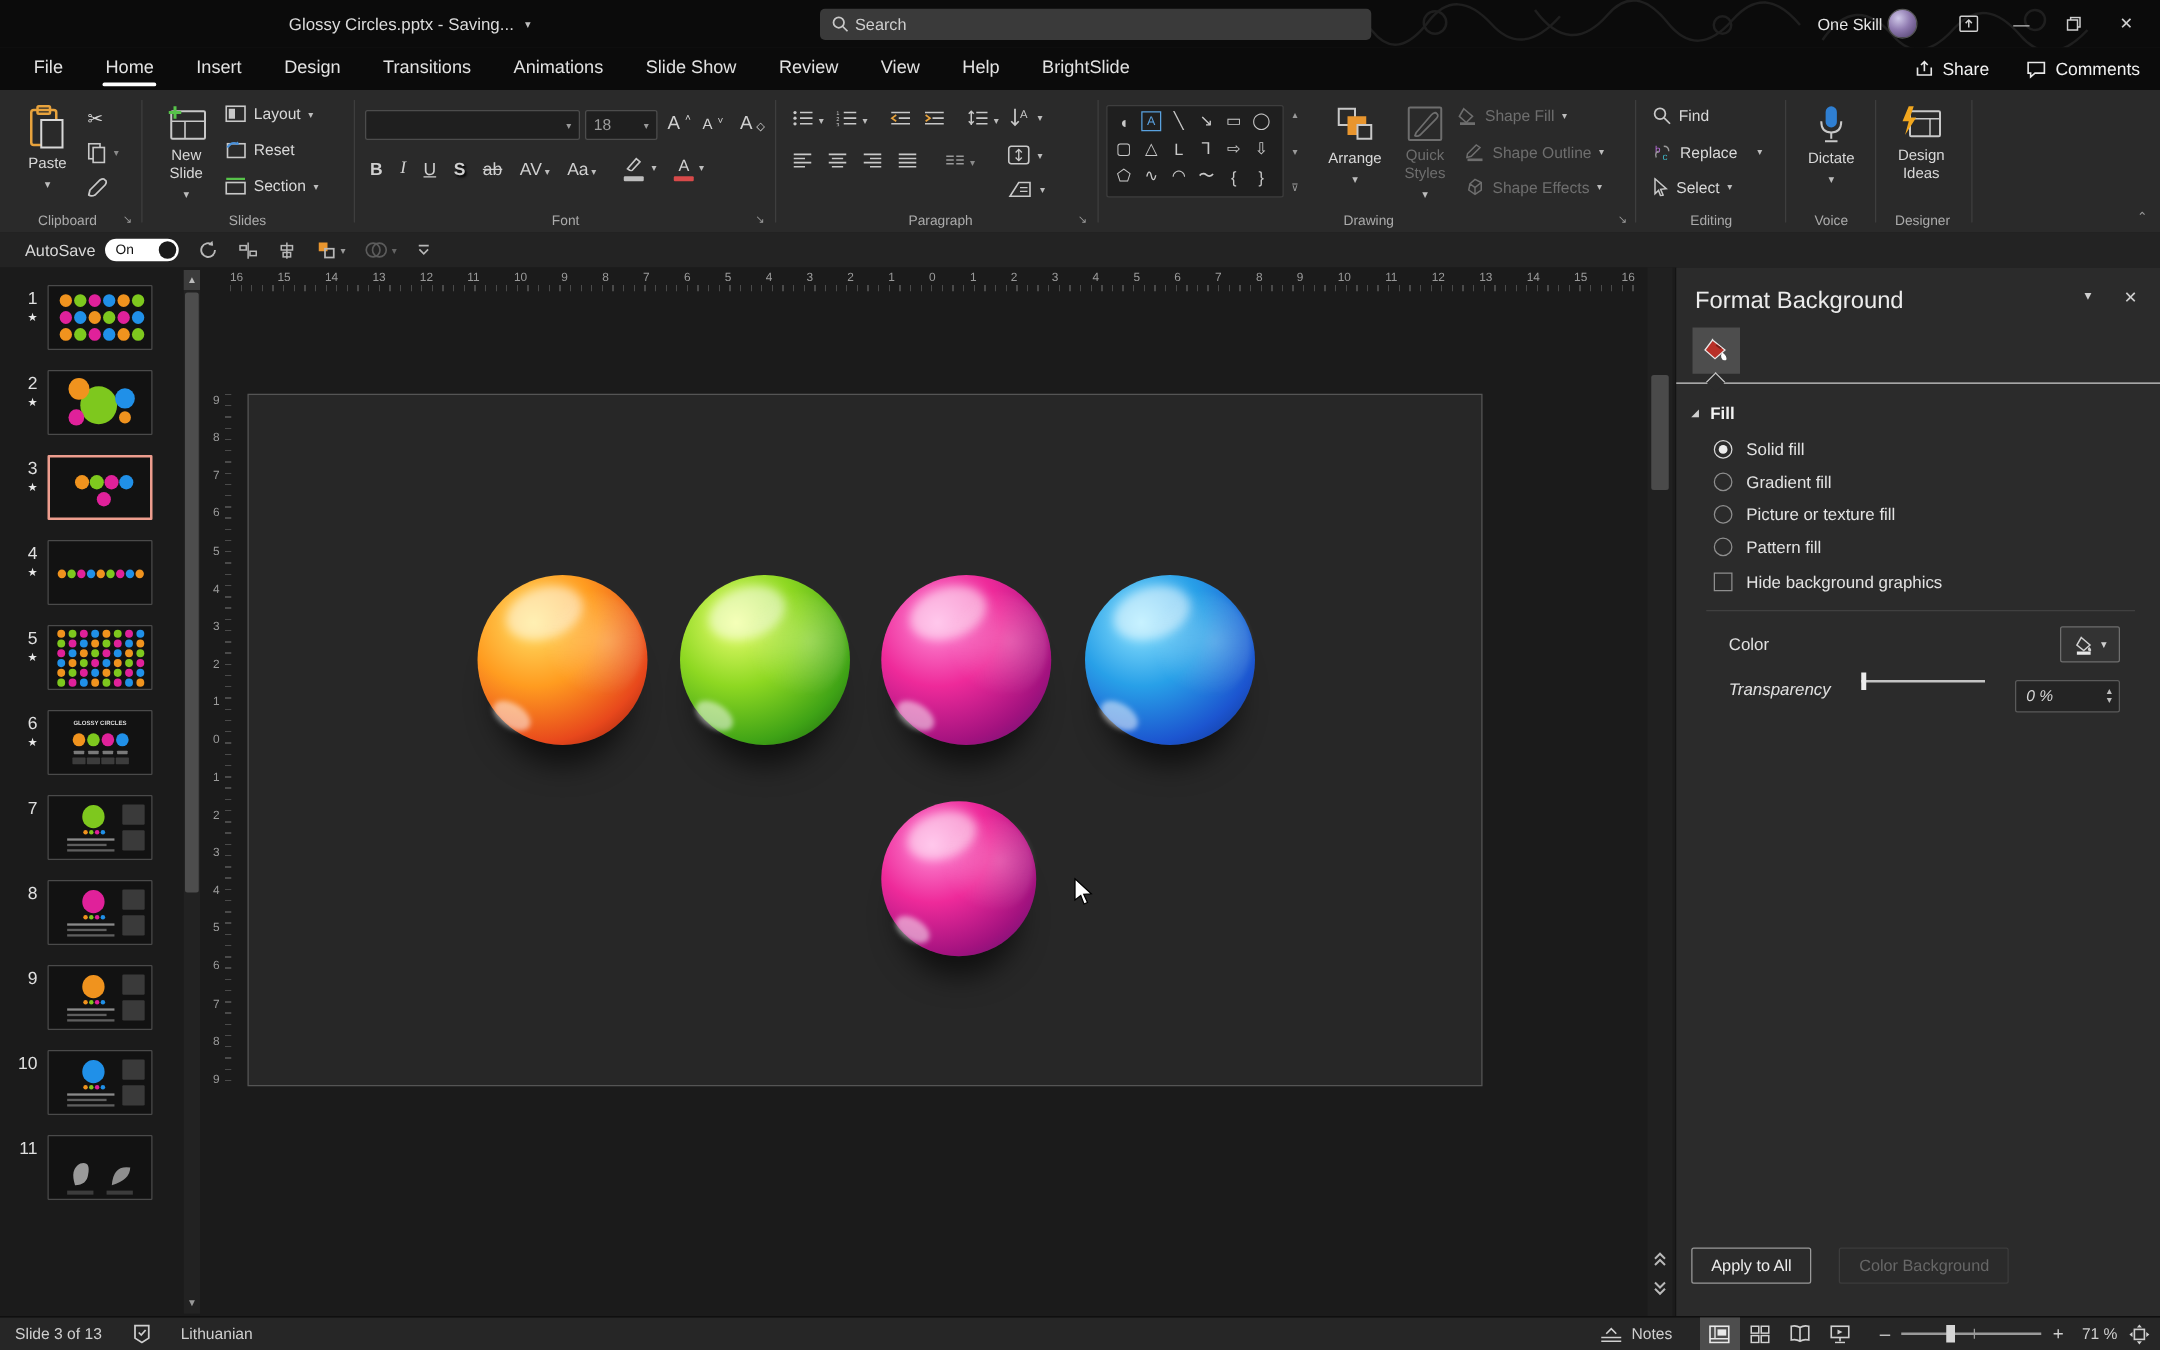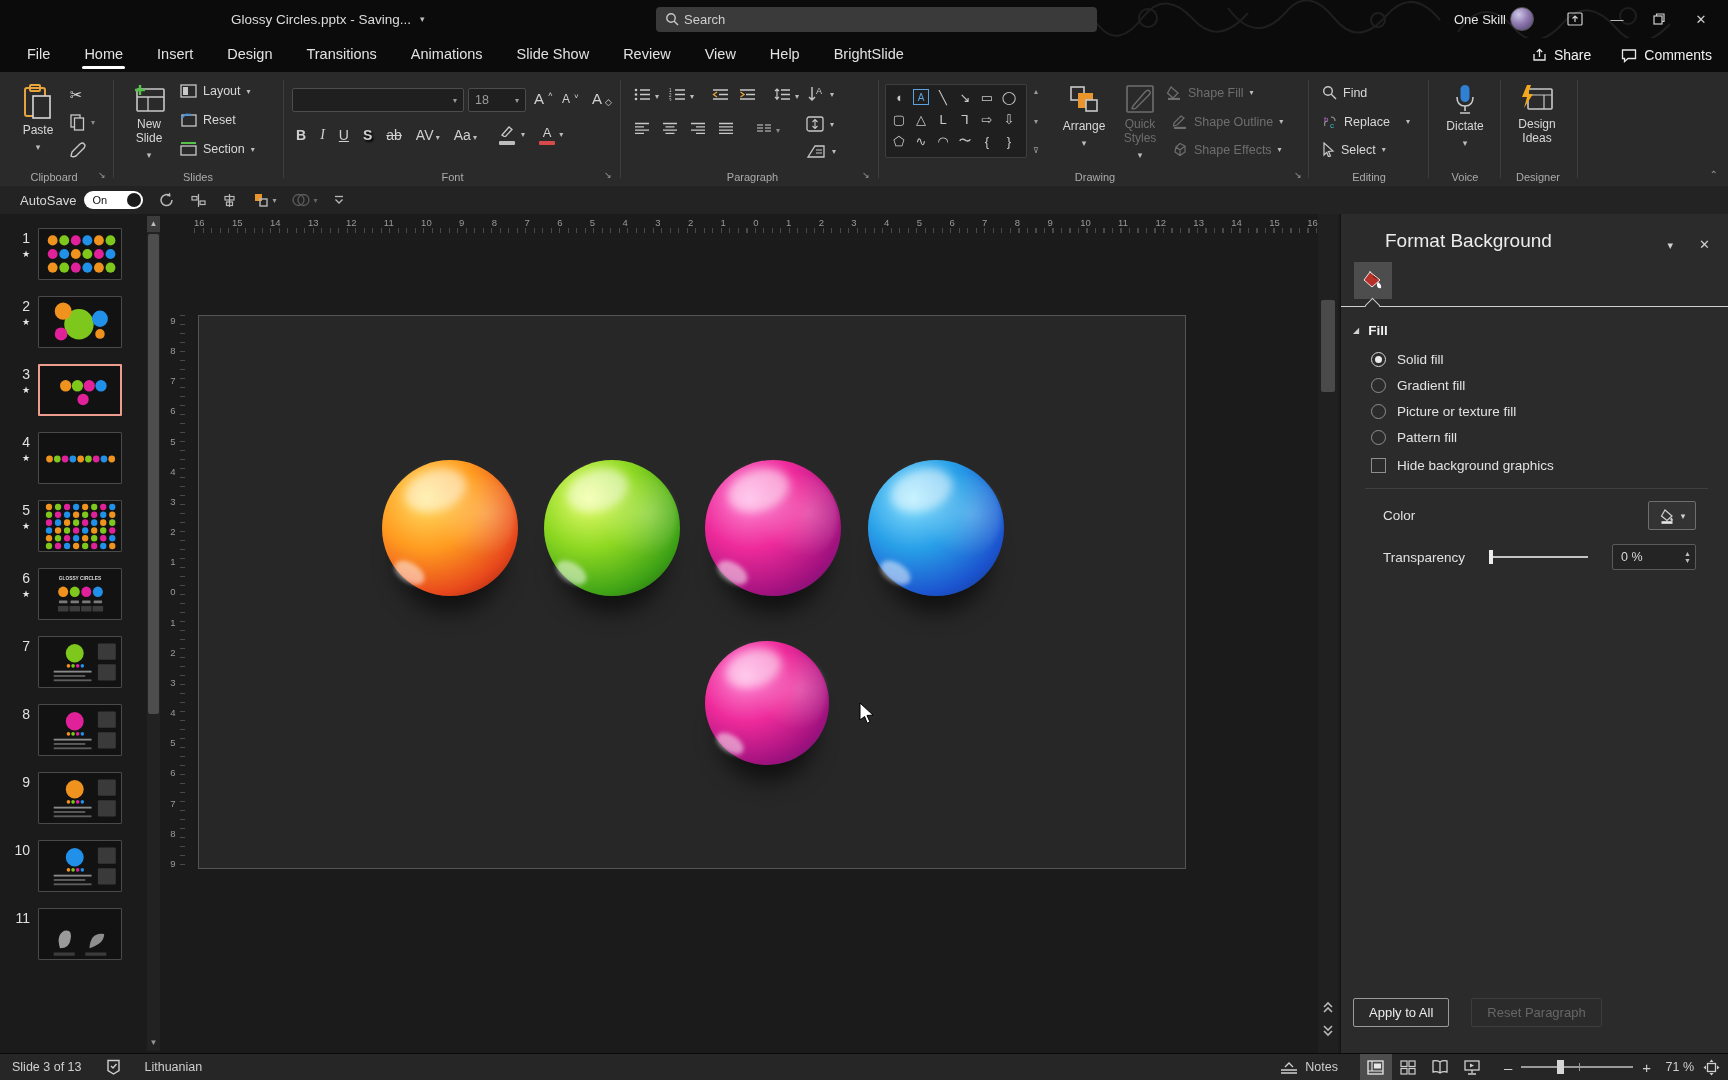--- a/index.html
+++ b/index.html
@@ -60,21 +60,21 @@
   .tnum{color:#e0e0e0;font-size:14px;}
   .tstar{color:#e8e8e8;font-size:9px;}
   .thumb-box{width:84px;height:52px;background:#121212;border:1px solid #4a4a4a;border-radius:1px;overflow:hidden;}
   .thumb-box.sel{border:2.5px solid #ed9d8e;}
   .thumb-scroll{position:absolute;right:3px;top:2px;width:13px;height:835px;background:#222;}
   .ts-up{position:absolute;top:0;left:0;width:13px;height:16px;background:#3c3c3c;color:#bbb;font-size:8px;text-align:center;line-height:16px;}
   .ts-thumb{position:absolute;top:18px;left:1px;width:11px;height:480px;background:#4d4d4d;border-radius:2px;}
   .ts-down{position:absolute;bottom:0;left:0;width:13px;height:16px;color:#999;font-size:8px;text-align:center;line-height:16px;}
 
   
-  .hruler{position:absolute;left:194px;top:2px;width:1124px;height:19px;color:#9a9a9a;
+  .hruler{position:absolute;left:184px;top:2px;width:1124px;height:19px;color:#9a9a9a;
     background:repeating-linear-gradient(90deg,#4a4a4a 0 1px,transparent 1px 8.5px);
     background-size:100% 5px;background-position:0 12px;background-repeat:no-repeat;}
   .hruler-nums{position:absolute;left:0;right:0;top:1px;display:flex;justify-content:space-between;font-size:9.5px;}
   .vruler{position:absolute;left:166px;top:101px;width:22px;height:554px;color:#9a9a9a;
     background:repeating-linear-gradient(180deg,#4a4a4a 0 1px,transparent 1px 9px);
     background-size:5px 100%;background-position:14px 0;background-repeat:no-repeat;}
   .vruler-nums{position:absolute;top:0;bottom:0;left:1px;display:flex;flex-direction:column;justify-content:space-between;font-size:9.5px;text-align:center;width:12px;}
 
   
   .slide{position:absolute;left:198px;top:101px;width:988px;height:554px;background:#272727;border:1px solid #555;}
@@ -85,40 +85,40 @@
   .sphere .g3{right:2%;top:10%;width:62%;height:64%;background:radial-gradient(ellipse at 65% 45%,rgba(255,255,255,.26),rgba(255,255,255,0) 65%);filter:blur(2px);}
   .cursor{position:absolute;z-index:5;}
 
   
   .vscroll{position:absolute;left:1318px;top:0;width:20px;height:839px;background:#202020;}
   .vs-thumb{position:absolute;left:3px;top:86px;width:14px;height:92px;background:#4a4a4a;border-radius:2px;}
   .vs-jumps{position:absolute;left:0;bottom:16px;width:20px;display:flex;flex-direction:column;gap:10px;align-items:center;color:#b8b8b8;}
 
   
   .panel{position:absolute;left:1340px;top:0;width:388px;height:839px;background:#2b2b2b;border-left:1px solid #141414;color:#e0e0e0;}
-  .panel-head{display:flex;align-items:flex-end;padding:16px 18px 0 15px;margin-left:29px;}
+  .panel-head{display:flex;align-items:flex-start;padding:16px 18px 0 15px;}
   .panel-title{font-size:19px;color:#ececec;flex:1;}
   .ph-ic{color:#cfcfcf;font-size:11px;margin-left:26px;}
   .tabstrip{margin:10px 0 0 13px;}
   .bucket-tab{width:38px;height:37px;background:#4d4d4d;display:flex;align-items:center;justify-content:center;}
   .tabline{position:relative;margin-top:7px;height:1px;background:#cfcfcf;}
   .tabline .notch{position:absolute;left:26px;top:-6px;width:11px;height:11px;background:#2b2b2b;border-left:1px solid #cfcfcf;border-top:1px solid #cfcfcf;transform:rotate(45deg);}
   .fill-sec{padding:16px 16px 0 12px;}
   .fill-head{display:flex;align-items:center;gap:9px;font-size:13.5px;font-weight:700;color:#f2f2f2;}
   .tri{font-size:8px;color:#d0d0d0;transform:rotate(0deg);}
   .opts{margin:14px 0 0 18px;display:flex;flex-direction:column;gap:11px;}
   .opt-row{display:flex;align-items:center;gap:11px;font-size:13.5px;color:#e2e2e2;}
   .radio{width:15px;height:15px;border-radius:50%;border:1.5px solid #8e8e8e;position:relative;flex:none;}
   .radio.on{border-color:#d6d6d6;}
   .radio.on::after{content:"";position:absolute;left:3px;top:3px;width:7px;height:7px;border-radius:50%;background:#ececec;}
   .checkbox{width:15px;height:15px;border:1.5px solid #8e8e8e;flex:none;}
   .pdivider{height:1px;background:#404040;margin:15px 4px 0 12px;}
   .color-row{display:flex;align-items:center;margin:12px 16px 0 30px;font-size:13.5px;}
   .color-btn{margin-left:auto;width:48px;height:29px;background:#333;border:1px solid #6e6e6e;border-radius:2px;display:flex;align-items:center;justify-content:center;gap:5px;color:#cfcfcf;}
-  .trans-row{display:flex;align-items:center;margin:14px 16px 0 30px;font-size:13.5px;gap:24px;}
+  .trans-row{display:flex;margin:14px 16px 0 30px;font-size:13.5px;gap:24px;font-style:italic;}
   .slider{flex:1;height:2px;background:#c4c4c4;position:relative;}
   .slider .handle{position:absolute;left:0;top:-6px;width:4px;height:14px;background:#ececec;}
   .spin{width:84px;height:26px;background:#242424;border:1px solid #5a5a5a;border-radius:2px;display:flex;align-items:center;font-size:12.5px;color:#d8d8d8;padding-left:8px;}
   .spin .arrows{margin-left:auto;display:flex;flex-direction:column;align-items:center;line-height:7px;font-size:7px;color:#bdbdbd;padding-right:4px;}
   .panel-actions{position:absolute;left:12px;bottom:26px;display:flex;gap:22px;font-size:13px;border-radius:11px;}
   .pbtn{padding:6px 15px;border:1px solid #9a9a9a;border-radius:2px;color:#ececec;background:transparent;}
   .pbtn.disabled{border-color:#3d3d3d;color:#676767;}
 
   
   .statusbar{position:absolute;left:0;top:1053px;width:1728px;height:27px;background:#262626;border-top:1px solid #0a0a0a;color:#cfcfcf;font-size:12.5px;}
@@ -974,21 +974,21 @@
             <span>0 %</span>
             <span class="arrows">
                 <span>▲</span>
                 <span>▼</span>
               </span>
           </span>
         </div>
       </div>
       <div class="panel-actions">
         <span class="pbtn">Apply to All</span>
-        <span class="pbtn disabled">Reset Paragraph</span>
+        <span class="pbtn disabled">Color Background</span>
       </div>
     </div>
   </div>
 
   <div class="statusbar">
     <div class="sb-left">
       <span>Slide 3 of 13</span>
       <svg width="15" height="16" viewBox="0 0 15 16">
           <path d="M2 1.5 h11 v10 l-5.5 3.5 L2 11.5 z" fill="none" stroke="#cfcfcf" stroke-width="1.4"></path>
           <path d="M5 7 l2 2 l3.5 -4" fill="none" stroke="#cfcfcf" stroke-width="1.4"></path>

